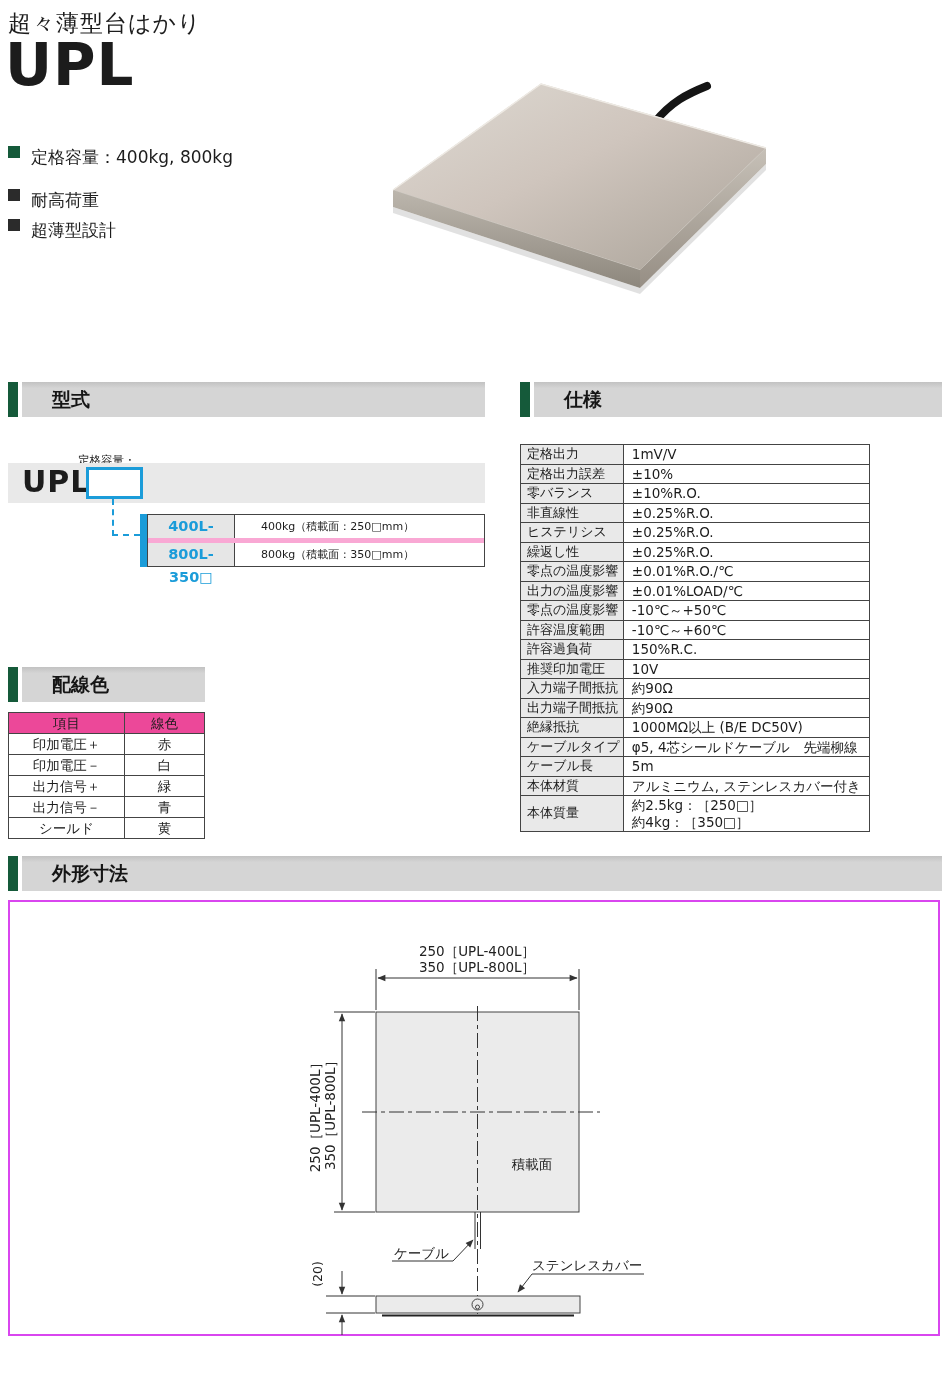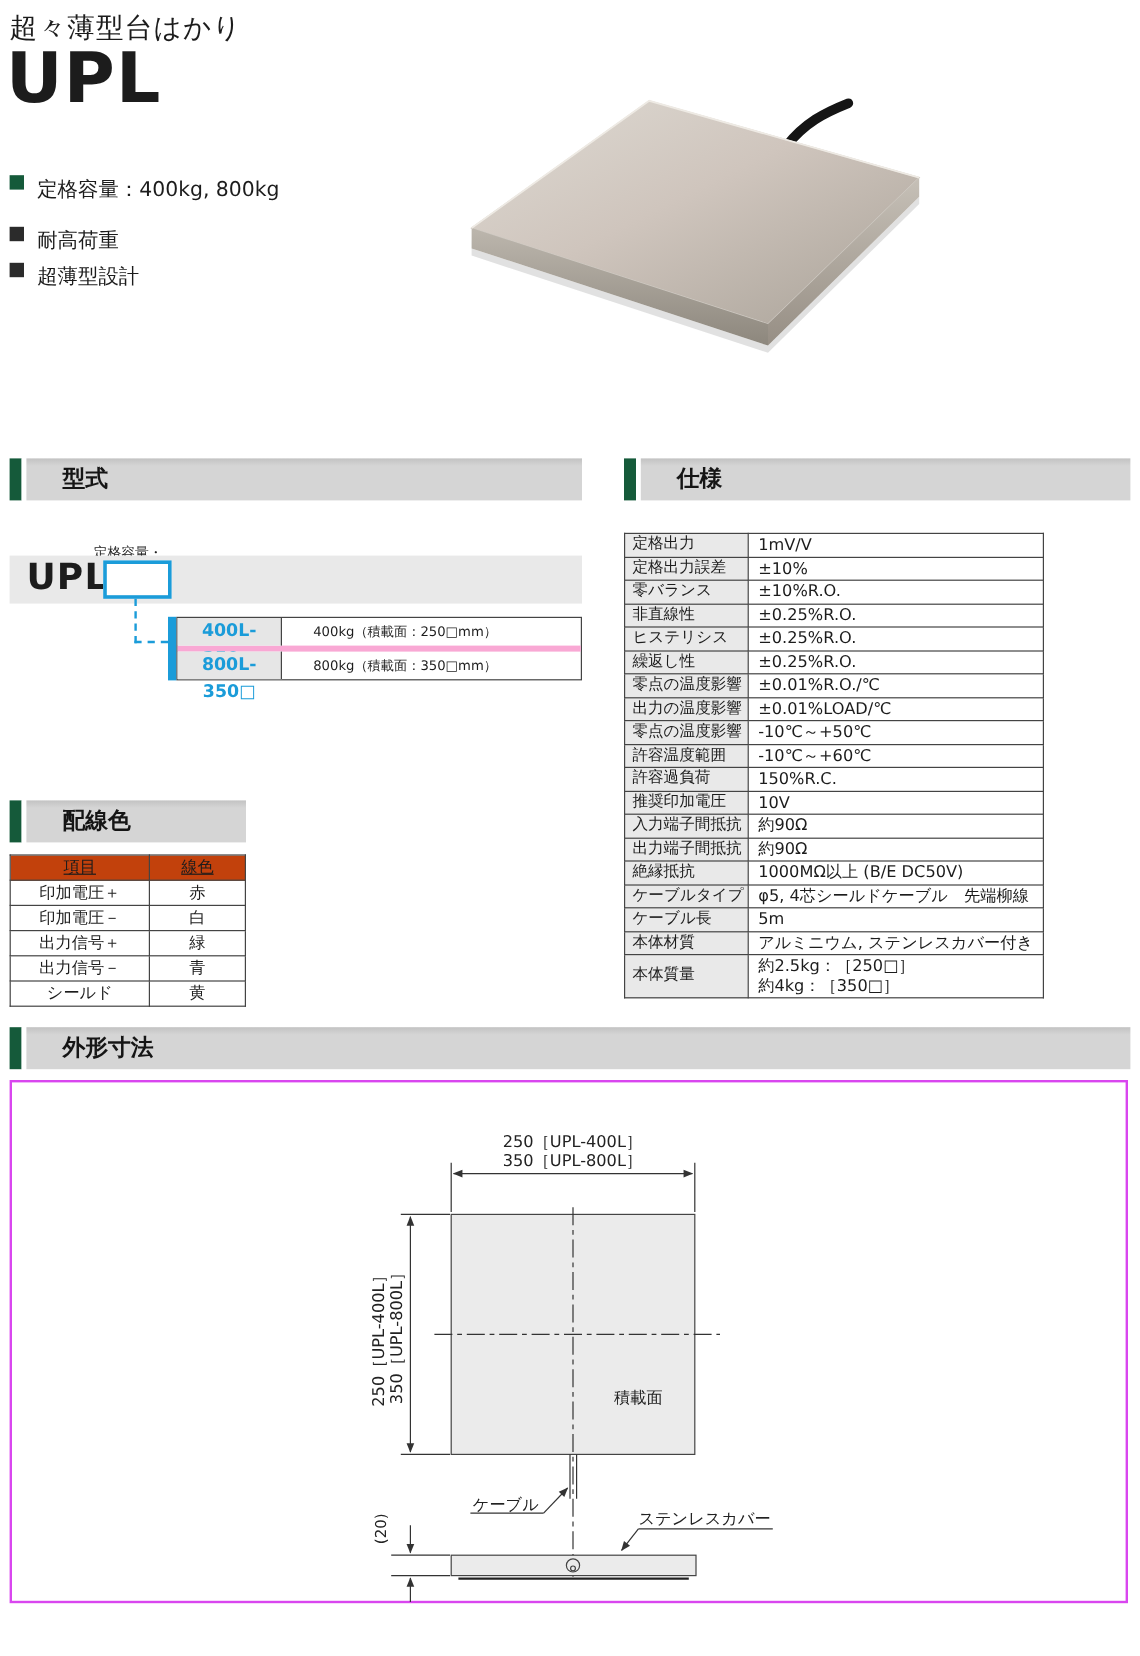--- a/index.html
+++ b/index.html
@@ -42,21 +42,21 @@
   
   .spec-table{left:520px;top:444px;width:336px;border-collapse:collapse;}
   .spec-table td{border:1px solid #444;vertical-align:middle;}
   .spec-table td.k{width:110px;background:#e9e9e9;font-size:13px;padding:1px 3px 1px 6px;line-height:16.5px;white-space:nowrap;}
   .spec-table td.v{font-size:13.5px;padding:1px 8px;line-height:16.5px;white-space:nowrap;}
 
   
   .wiring-table{left:8px;top:712px;width:197px;border-collapse:collapse;}
   .wiring-table td{border:1px solid #444;text-align:center;font-size:13.5px;height:18px;line-height:18px;}
   .wiring-table .col-item{width:113px;}
-  .wiring-table tr.head td{background:#c2410c;text-decoration:underline;}
+  .wiring-table tr.head td{background:#ec4899;}
 
   
   .drawing{left:8px;top:900px;width:932px;height:436px;border:2px solid #d946ef;background:#fff;box-sizing:border-box;}
   .drawing svg{display:block;}
   .dwg-text{font-size:13.5px;fill:#222;}
   .dwg-line{stroke:#333;stroke-width:1;fill:none;}
 </style>
 </head>
 <body>
 

